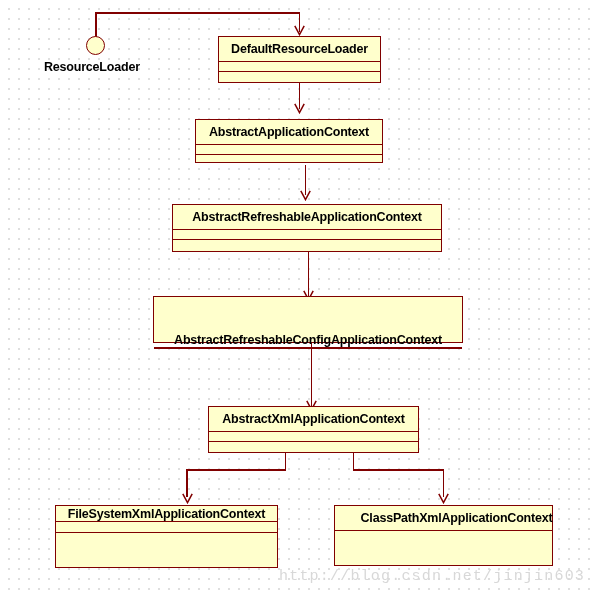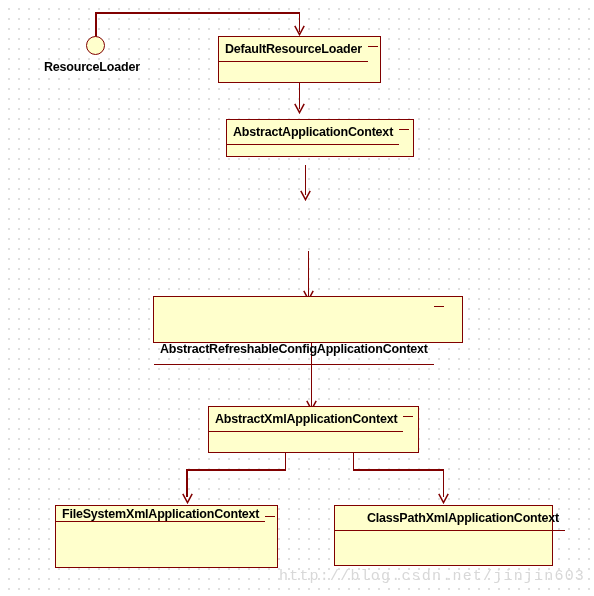--- a/index.html
+++ b/index.html
@@ -17,21 +17,21 @@
     background-position: 4px 4px;
     overflow: hidden;
     font-family: "Liberation Sans", "DejaVu Sans", sans-serif;
   }
   .umlbox {
     position: absolute;
     box-sizing: border-box;
     border: 1.5px solid #800000;
     background: #ffffcc;
     display: flex;
-    flex-direction: row;
+    flex-direction: column;
   }
   .comp-title {
     box-sizing: border-box;
     border-bottom: 1.5px solid #800000;
     display: flex;
     align-items: center;
     justify-content: center;
     font-weight: bold;
     font-size: 12.5px;
     color: #000000;
@@ -153,26 +153,31 @@
 
   <div class="lollipop" style="left:86px; top:36px; width:19px; height:19px;"></div>
   <div class="iface-label" style="left:44px; top:60px;">ResourceLoader</div>
 
   <div class="umlbox" style="left:218px; top:36px; width:163px; height:47px;">
     <div class="comp-title" style="height:25px;">DefaultResourceLoader</div>
     <div class="comp-mid" style="height:10px;"></div>
     <div class="comp-bottom"></div>
   </div>
 
-  <div class="umlbox" style="left:226px; top:119px; width:188px; height:38px;">
+  <div class="umlbox" style="left:195px; top:119px; width:188px; height:44px;">
     <div class="comp-title" style="height:25px;">AbstractApplicationContext</div>
     <div class="comp-mid" style="height:10px;"></div>
     <div class="comp-bottom"></div>
   </div>
 
+  <div class="umlbox" style="left:172px; top:204px; width:270px; height:48px;">
+    <div class="comp-title" style="height:25px;">AbstractRefreshableApplicationContext</div>
+    <div class="comp-mid" style="height:10px;"></div>
+    <div class="comp-bottom"></div>
+  </div>
 
   <div class="umlbox" style="left:153px; top:296px; width:310px; height:47px;">
     <div class="comp-title" style="height:32px;margin-top:36px;">AbstractRefreshableConfigApplicationContext</div>
     <div class="comp-mid" style="height:10px;"></div>
     <div class="comp-bottom"></div>
   </div>
 
   <div class="umlbox" style="left:208px; top:406px; width:211px; height:47px;">
     <div class="comp-title" style="height:25px;">AbstractXmlApplicationContext</div>
     <div class="comp-mid" style="height:10px;"></div>

